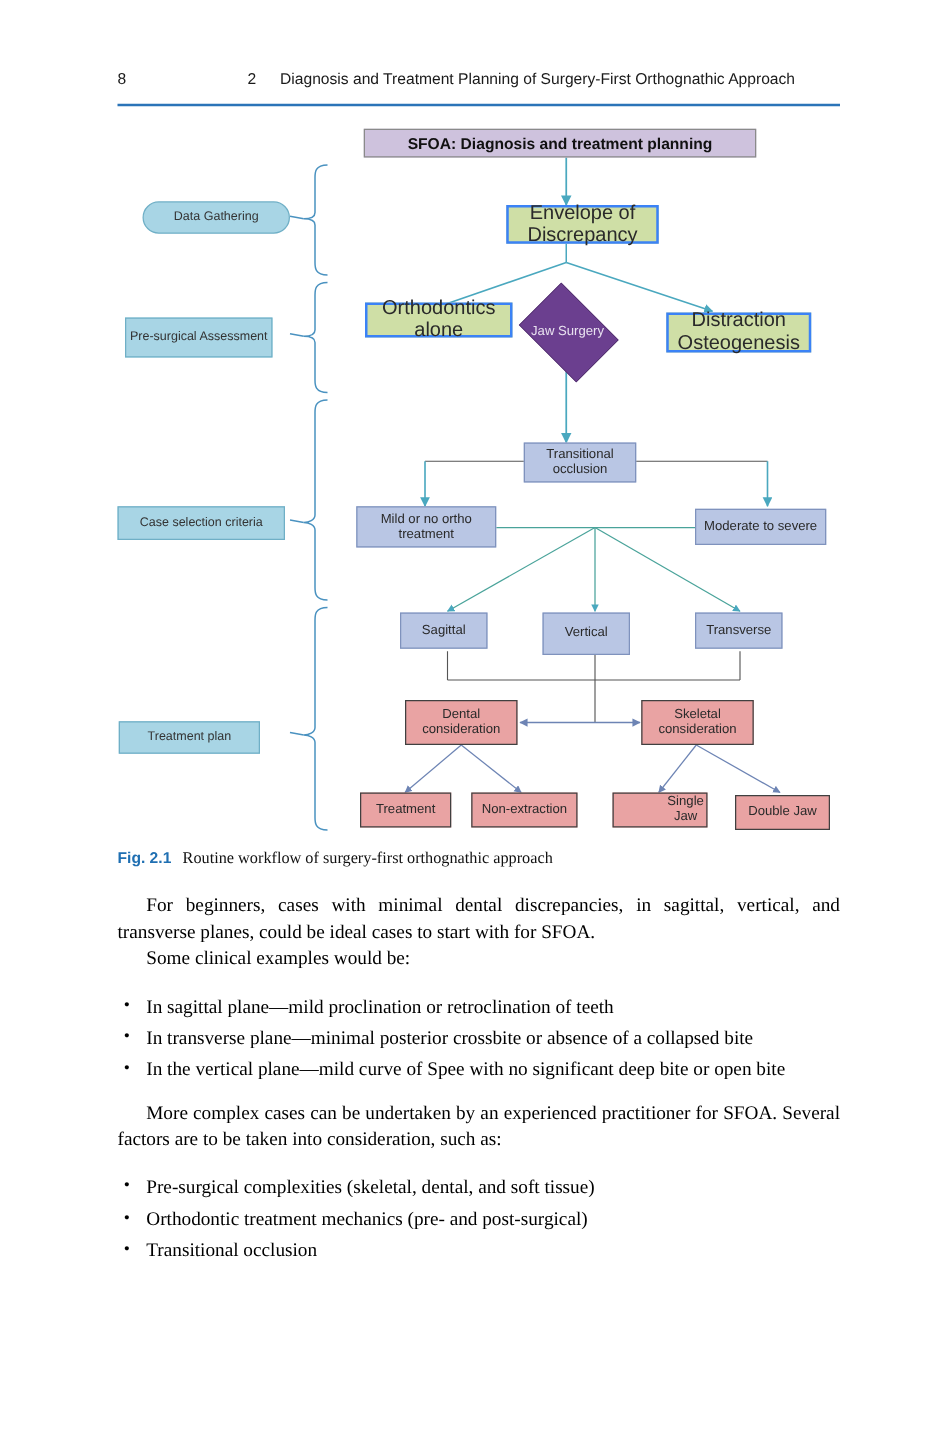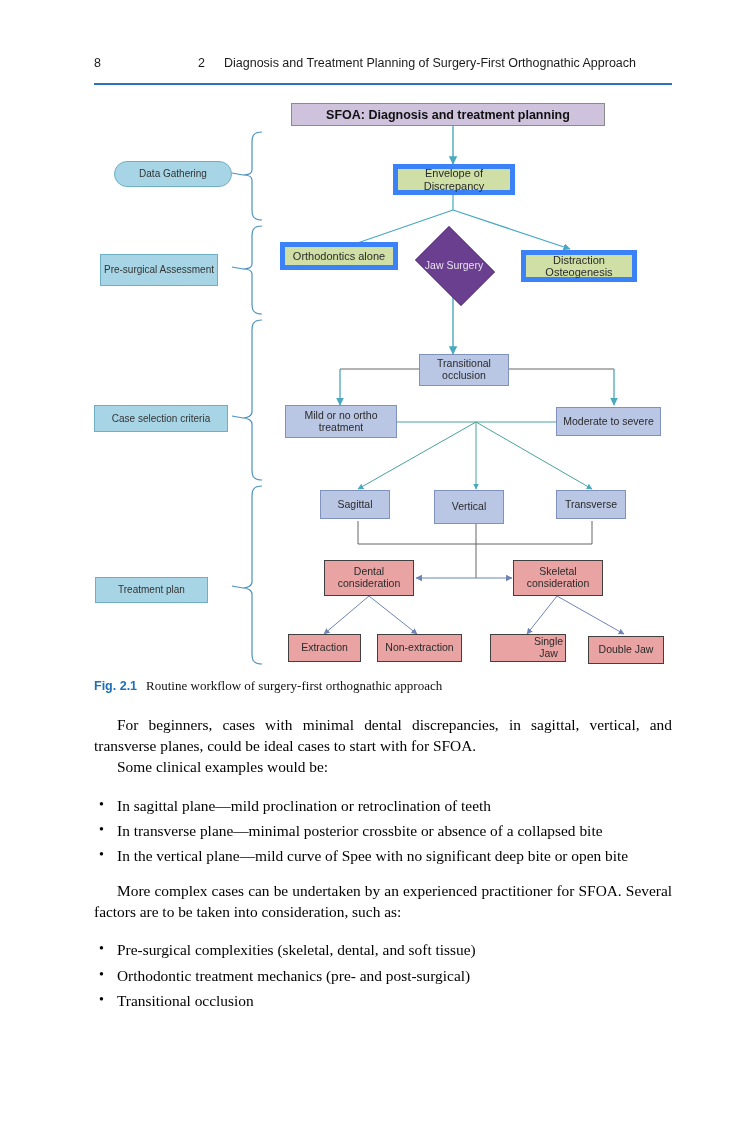--- a/index.html
+++ b/index.html
@@ -49,22 +49,23 @@
     text-align:center;
     font-family:"Liberation Sans", sans-serif;
     line-height:1.12;
     color:#2a2a2a;
   }
   .n-title{
     background:#cec2dd;border:1px solid #8a8a8a;
     font-weight:bold;font-size:12.5px;color:#111;
   }
   .n-green{
-    background:#cfdfa6;border:5px solid #3b82f6;
-    font-size:11px;
+    background:#cfdfa6;border:2px solid #3b82f6;
+    font-size:16px;
+    margin-left:12px;
   }
   .n-blue{
     background:#b9c6e4;border:1px solid #7f92bd;
     font-size:10.5px;
   }
   .n-pink{
     background:#e9a3a3;border:1px solid #404040;
     font-size:10.5px;
   }
   .n-label{
@@ -244,21 +245,21 @@
     </div>
 
     <div class="node n-pink" style="left:324px;top:468px;width:90px;height:36px;">
       <span>Dental consideration</span>
     </div>
     <div class="node n-pink" style="left:513px;top:468px;width:90px;height:36px;">
       <span>Skeletal consideration</span>
     </div>
 
     <div class="node n-pink" style="left:288px;top:542px;width:73px;height:28px;">
-      <span>Extraction</span>
+      <span>Treatment</span>
     </div>
     <div class="node n-pink" style="left:377px;top:542px;width:85px;height:28px;">
       <span>Non-extraction</span>
     </div>
     <div class="node n-pink" style="left:490px;top:542px;width:76px;height:28px;padding-left:41px;">
       <span>Single Jaw</span>
     </div>
     <div class="node n-pink" style="left:588px;top:544px;width:76px;height:28px;">
       <span>Double Jaw</span>
     </div>

